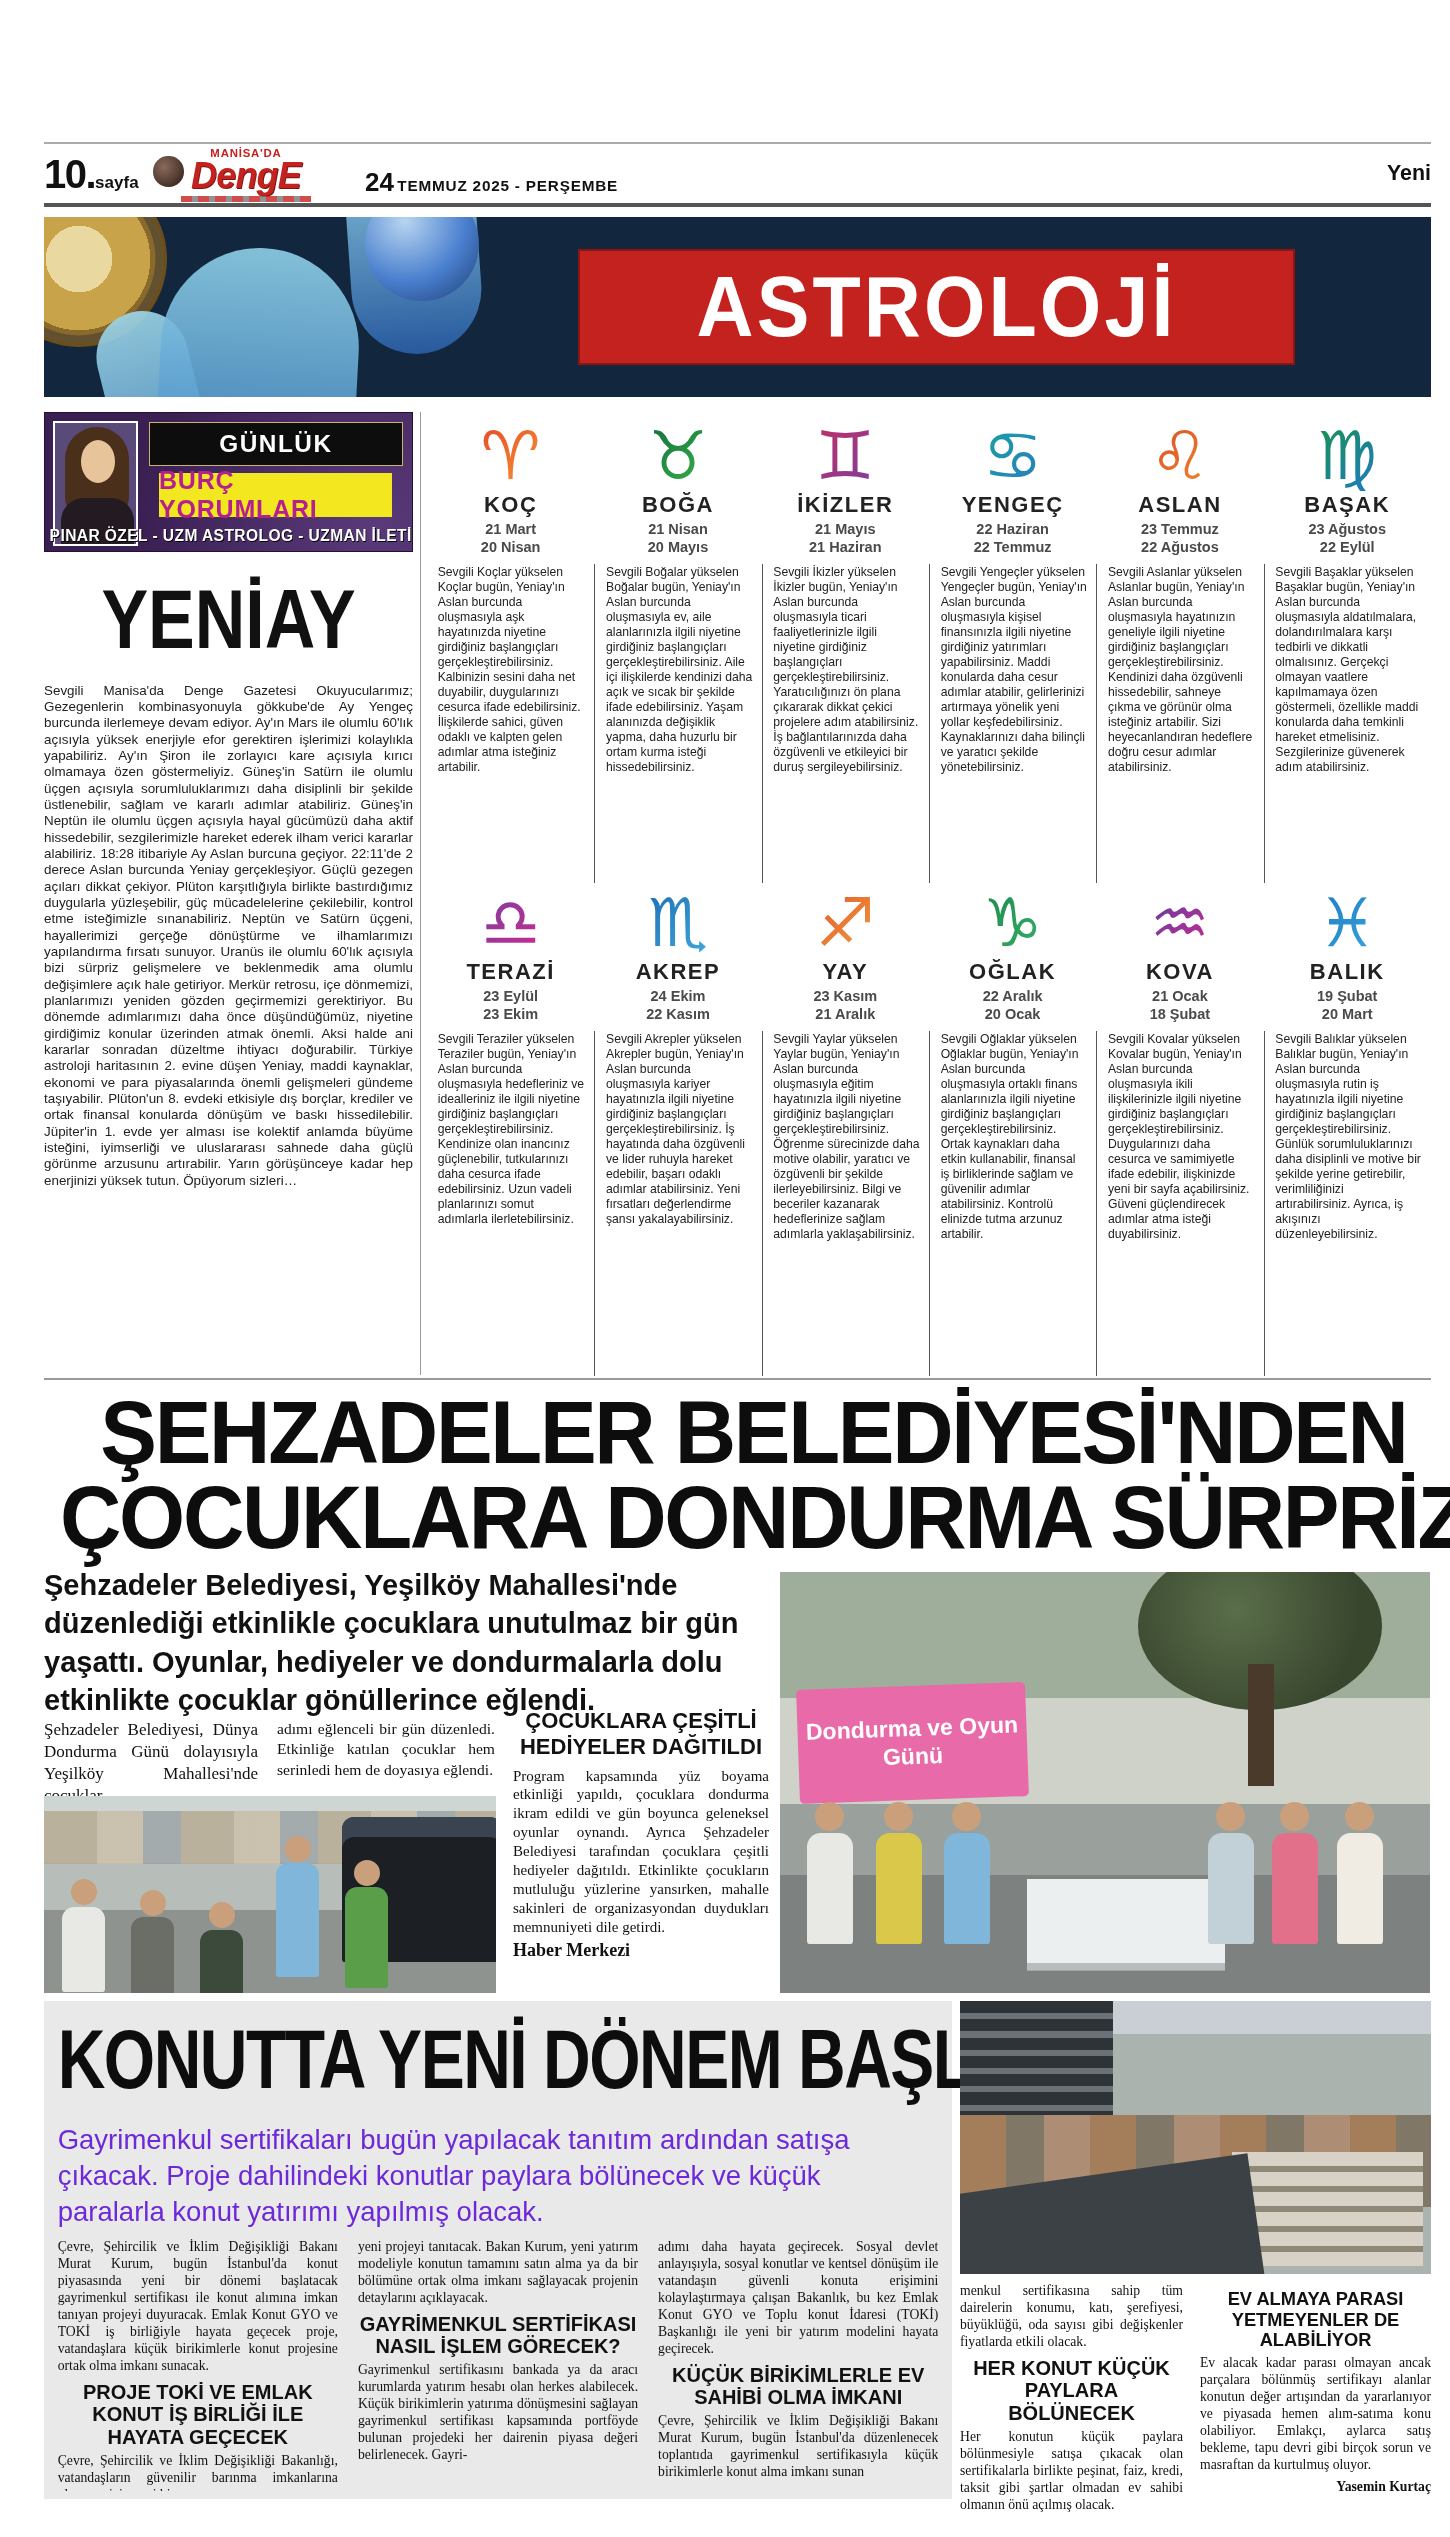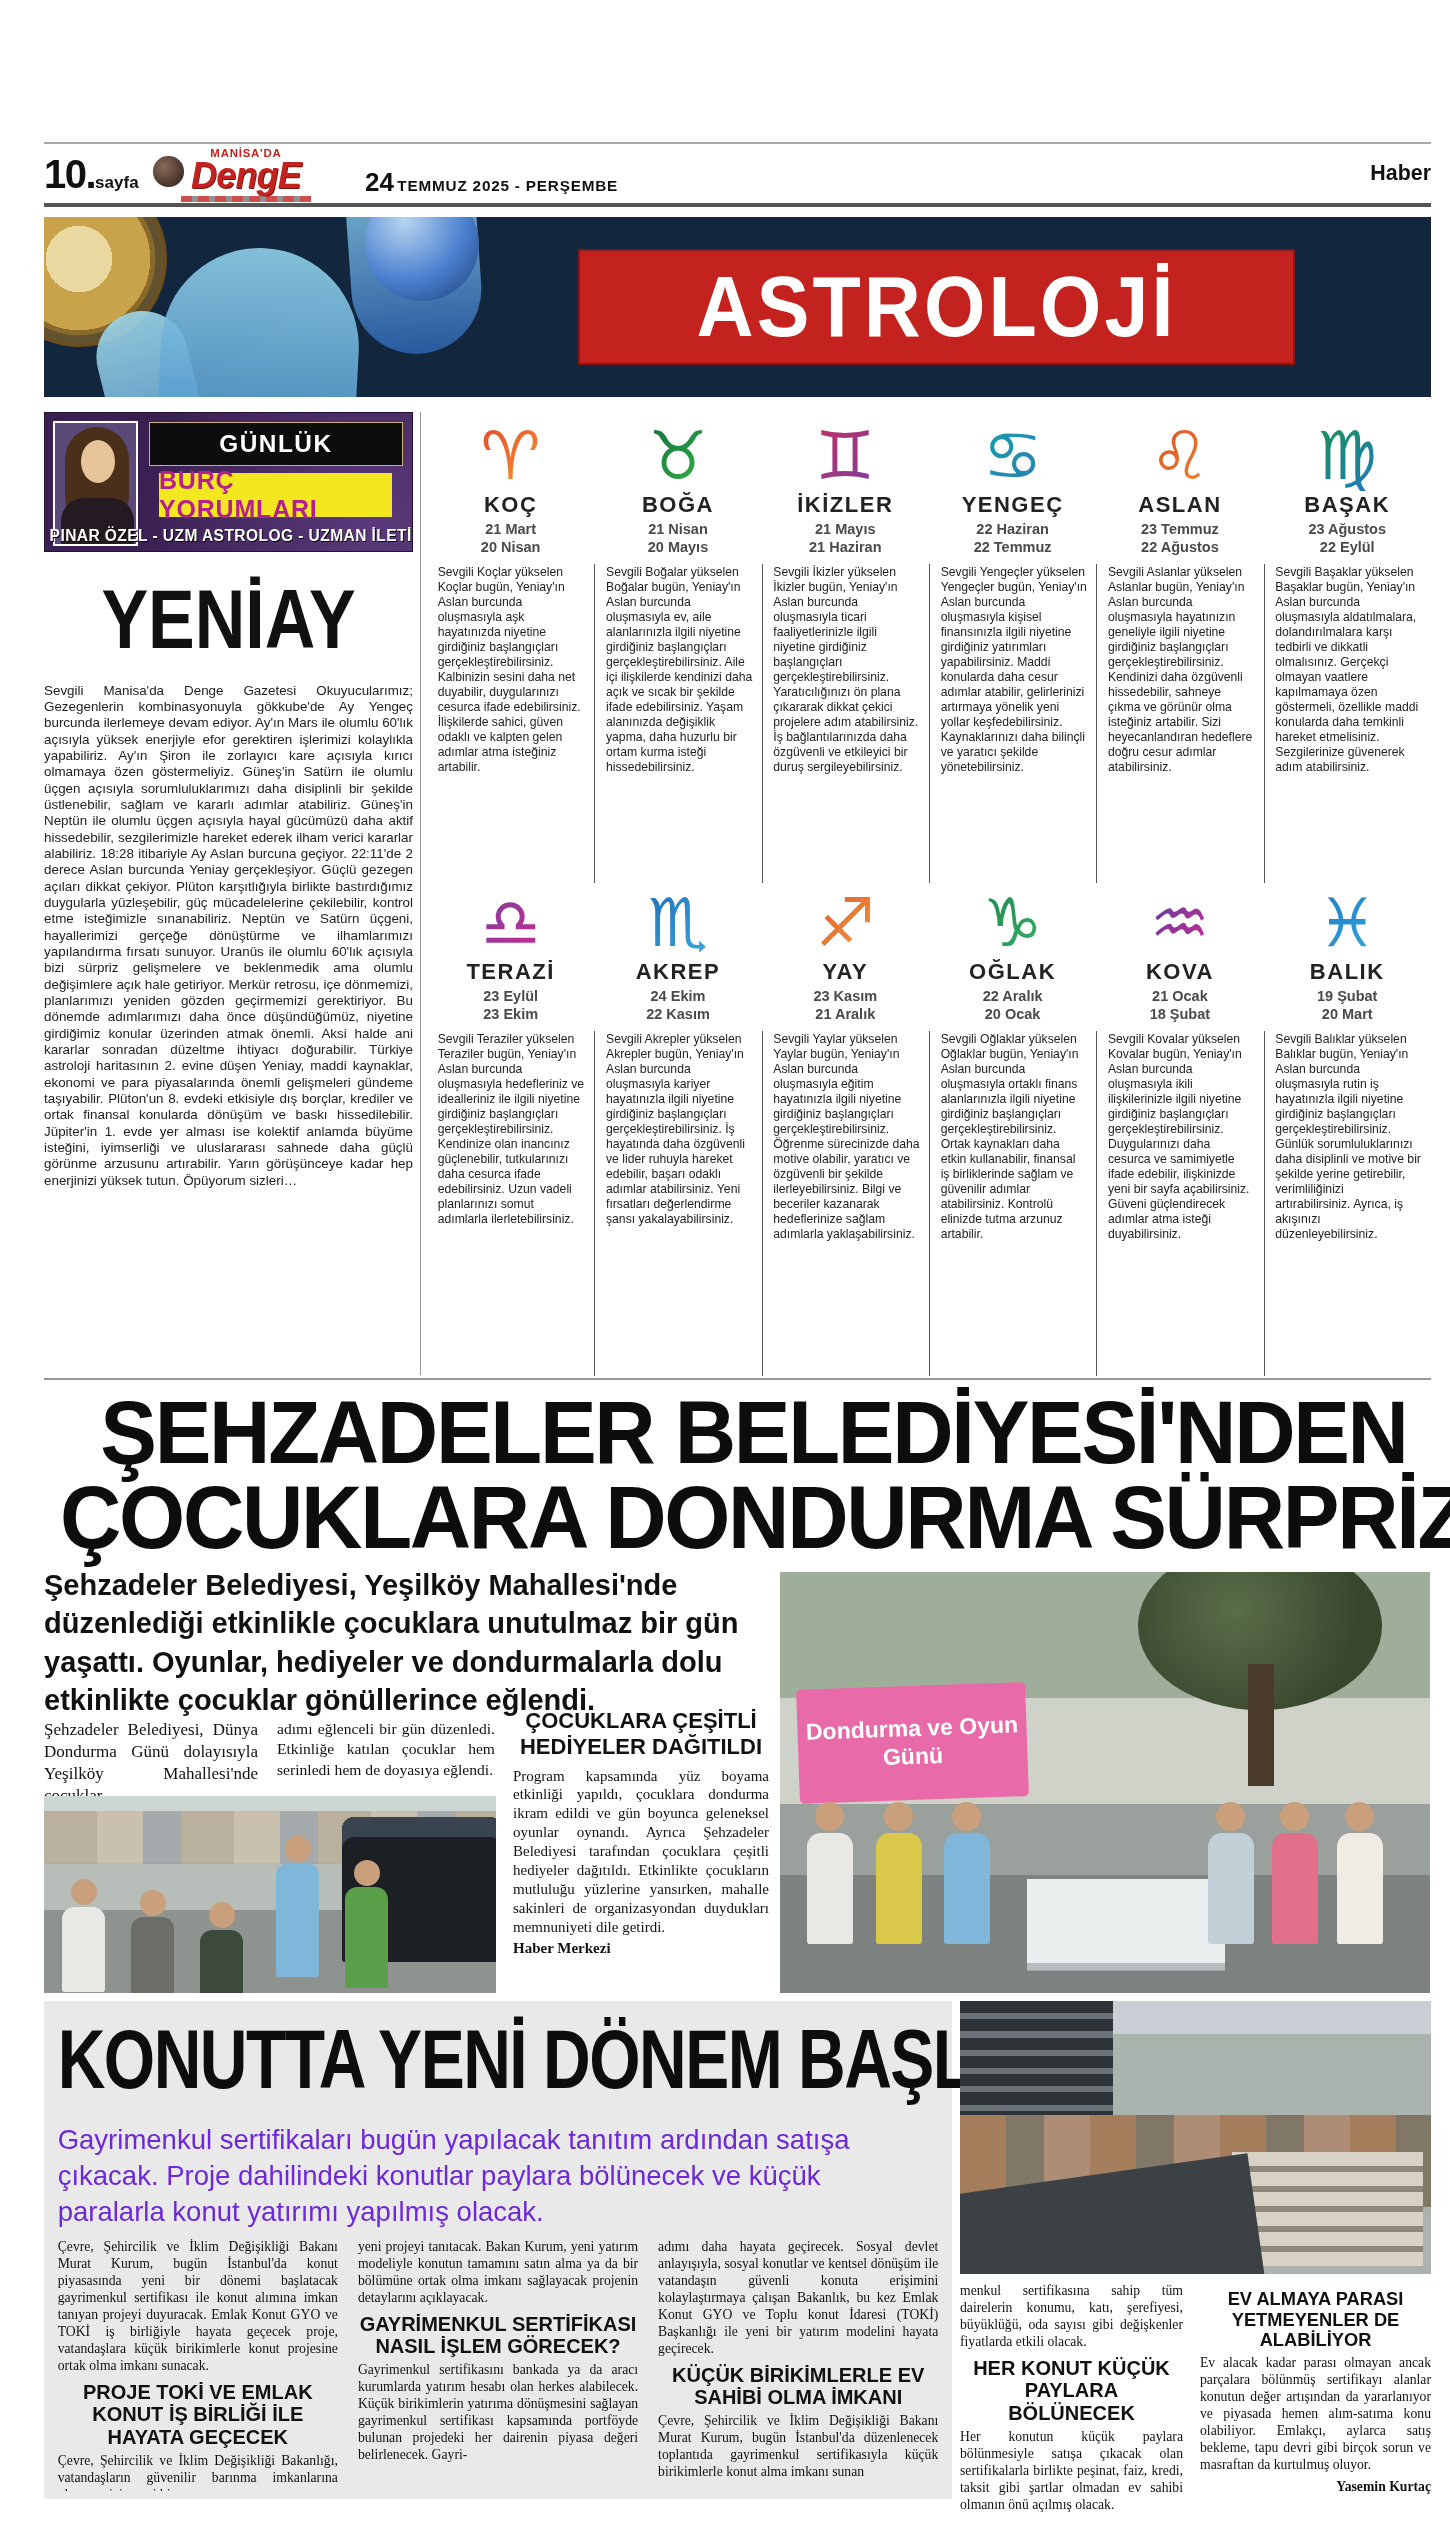--- a/index.html
+++ b/index.html
@@ -94,21 +94,21 @@
         transform:scaleY(1.05); transform-origin:left top; color:#0d0d0d; }
   .dondurma { position:absolute; left:44px; top:1566px; width:1387px; height:429px; }
   .dondurma .intro { position:absolute; left:0; top:0; width:725px; font-size:29px; font-weight:bold;
         line-height:1.32; color:#111; }
   .dondurma .cols { position:absolute; left:0; top:153px; width:725px; }
   .d-col1 { position:absolute; left:0; top:0; width:214px; font-family:"Liberation Serif",serif; font-size:17px; line-height:1.3; text-align:justify; }
   .d-col2 { position:absolute; left:233px; top:0; width:218px; font-family:"Liberation Serif",serif; font-size:15.6px; line-height:1.3; text-align:justify; }
   .d-col3 { position:absolute; left:469px; top:-10.7px; width:256px; }
   .d-col3 .subhead { font-size:22px; font-weight:900; text-align:center; line-height:1.15; }
   .d-col3 .body { margin-top:7.6px; font-family:"Liberation Serif",serif; font-size:15px; line-height:1.26; text-align:justify; }
-  .d-col3 .byline { margin-top:3.1px; font-family:"Liberation Serif",serif; font-weight:bold; font-size:15px; }
+  .d-col3 .byline { margin-top:3.1px; font-family:"Liberation Serif",serif; font-weight:bold; font-size:18px; }
   .photo-left { position:absolute; left:0; top:230px; width:452px; height:197px; overflow:hidden;
         background:linear-gradient(#cdd6d2 0 34%, #b7beba 34% 58%, #8f938f 58% 100%); }
   .photo-left .bldg { position:absolute; left:0; top:15.3px; width:100%; height:53px;
         background:repeating-linear-gradient(90deg,#b5a890 0 53px,#c8bca4 53px 99px,#9aa0a2 99px 137px); opacity:.8; }
   .photo-left .van { position:absolute; right:-6.1px; top:21.4px; width:160px; height:145px; border-radius:12.2px 12.2px 3.1px 3.1px;
         background:#1c1f24; box-shadow:inset 0 20px 0 #3a4350; }
   .photo-left .figure { position:absolute; bottom:0; width:49px; height:114px; }
   .photo-left .figure .head { width:26px; height:26px; border-radius:50%; background:#caa07c; margin:0 auto; }
   .photo-left .figure .torso { width:43px; height:85px; border-radius:12.2px 12.2px 3.1px 3.1px; margin:1.5px auto 0; }
   .photo-right { position:absolute; left:736px; top:6.1px; width:650px; height:421px; overflow:hidden;
@@ -165,21 +165,21 @@
     <div class="logo">
       <span class="emblem"></span>
       <div class="city">MANİSA'DA</div>
       <div class="brand">DengE</div>
       <div class="tagstrip"></div>
     </div>
     <div class="dateline">
       <span class="big">24</span>
       <span class="rest">TEMMUZ 2025 - PERŞEMBE</span>
     </div>
-    <div class="section-label">Haber</div>
+    <div class="section-label">Yeni</div>
   </div>
   <div class="header-rule"></div>
 
   <div class="banner">
     <div class="wheel"></div>
     <div class="curve c2"></div>
     <div class="curve c1"></div>
     <div class="curve c3"></div>
     <div class="orb"></div>
     <div class="title-box">

